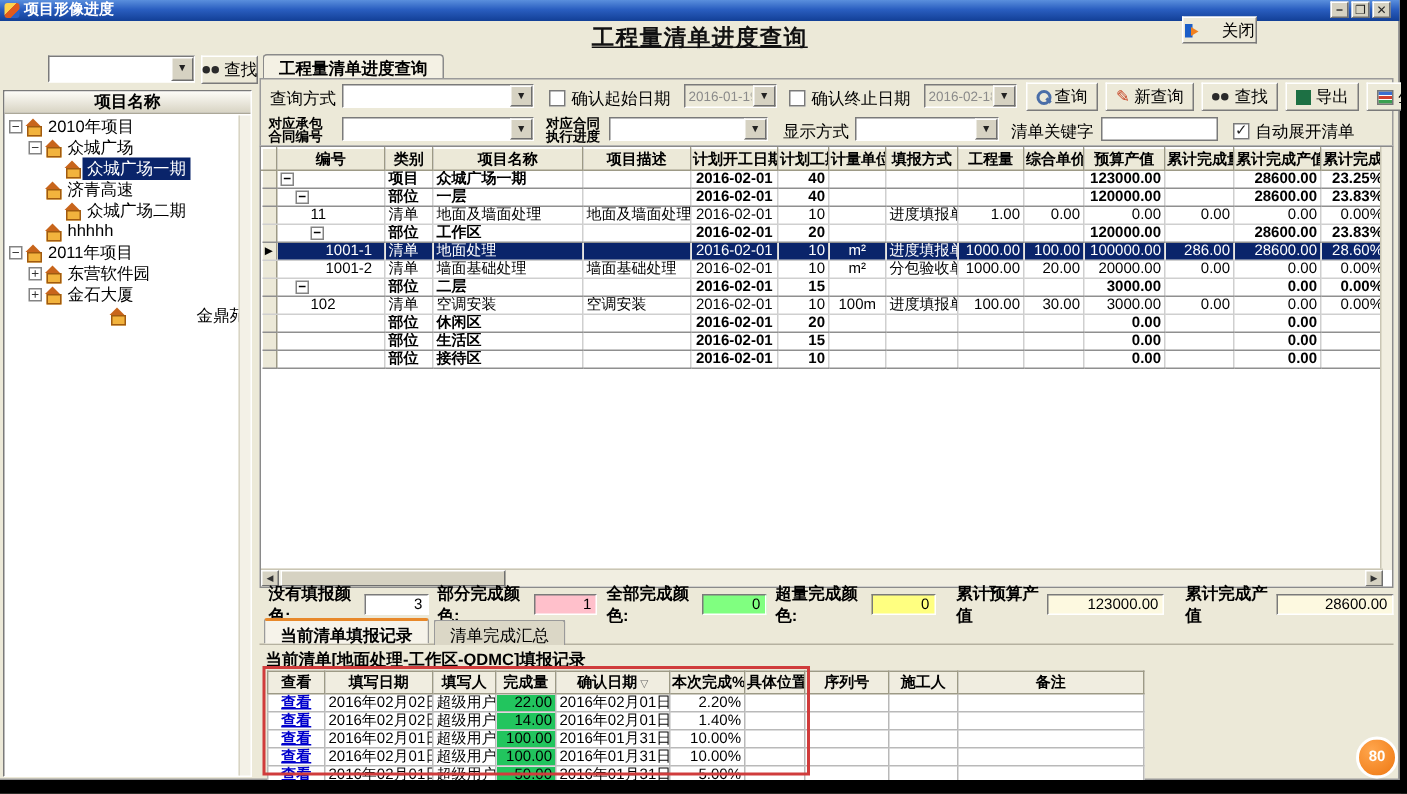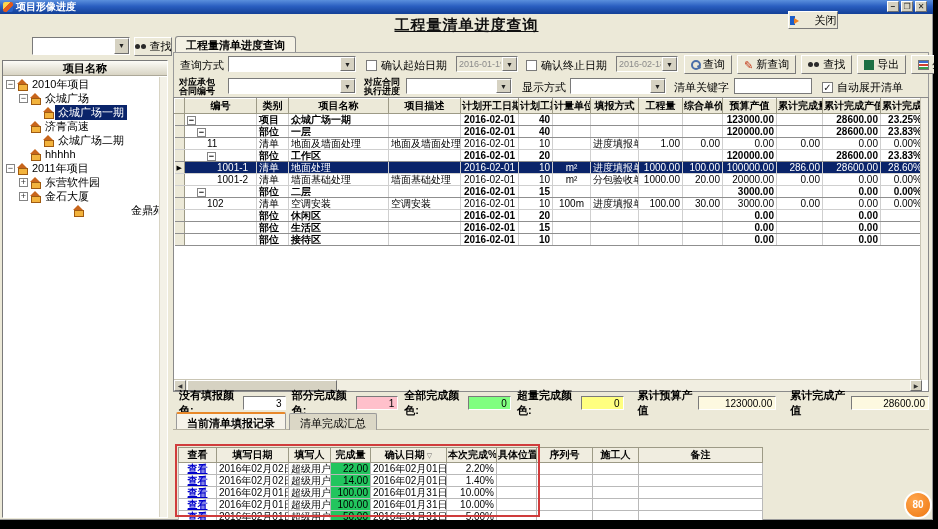--- a/index.html
+++ b/index.html
@@ -555,20 +555,21 @@
             <span>累计预算产值</span>
             <span class="legend-valbox">123000.00</span>
           </div>
           <div class="legend-total">
             <span>累计完成产值</span>
             <span class="legend-valbox">28600.00</span>
           </div>
         </div>
 
       <div class="bottom-tabs"><span class="btab active">当前清单填报记录</span><span class="btab">清单完成汇总</span></div>
+      <div class="bottom-caption">当前清单[地面处理-工作区-QDMC]填报记录</div>
 
       <table class="report">
         <colgroup>
             <col style="width: 38px;">
             <col style="width: 72px;">
             <col style="width: 42px;">
             <col style="width: 40px;">
             <col style="width: 76px;">
             <col style="width: 50px;">
             <col style="width: 40px;">

